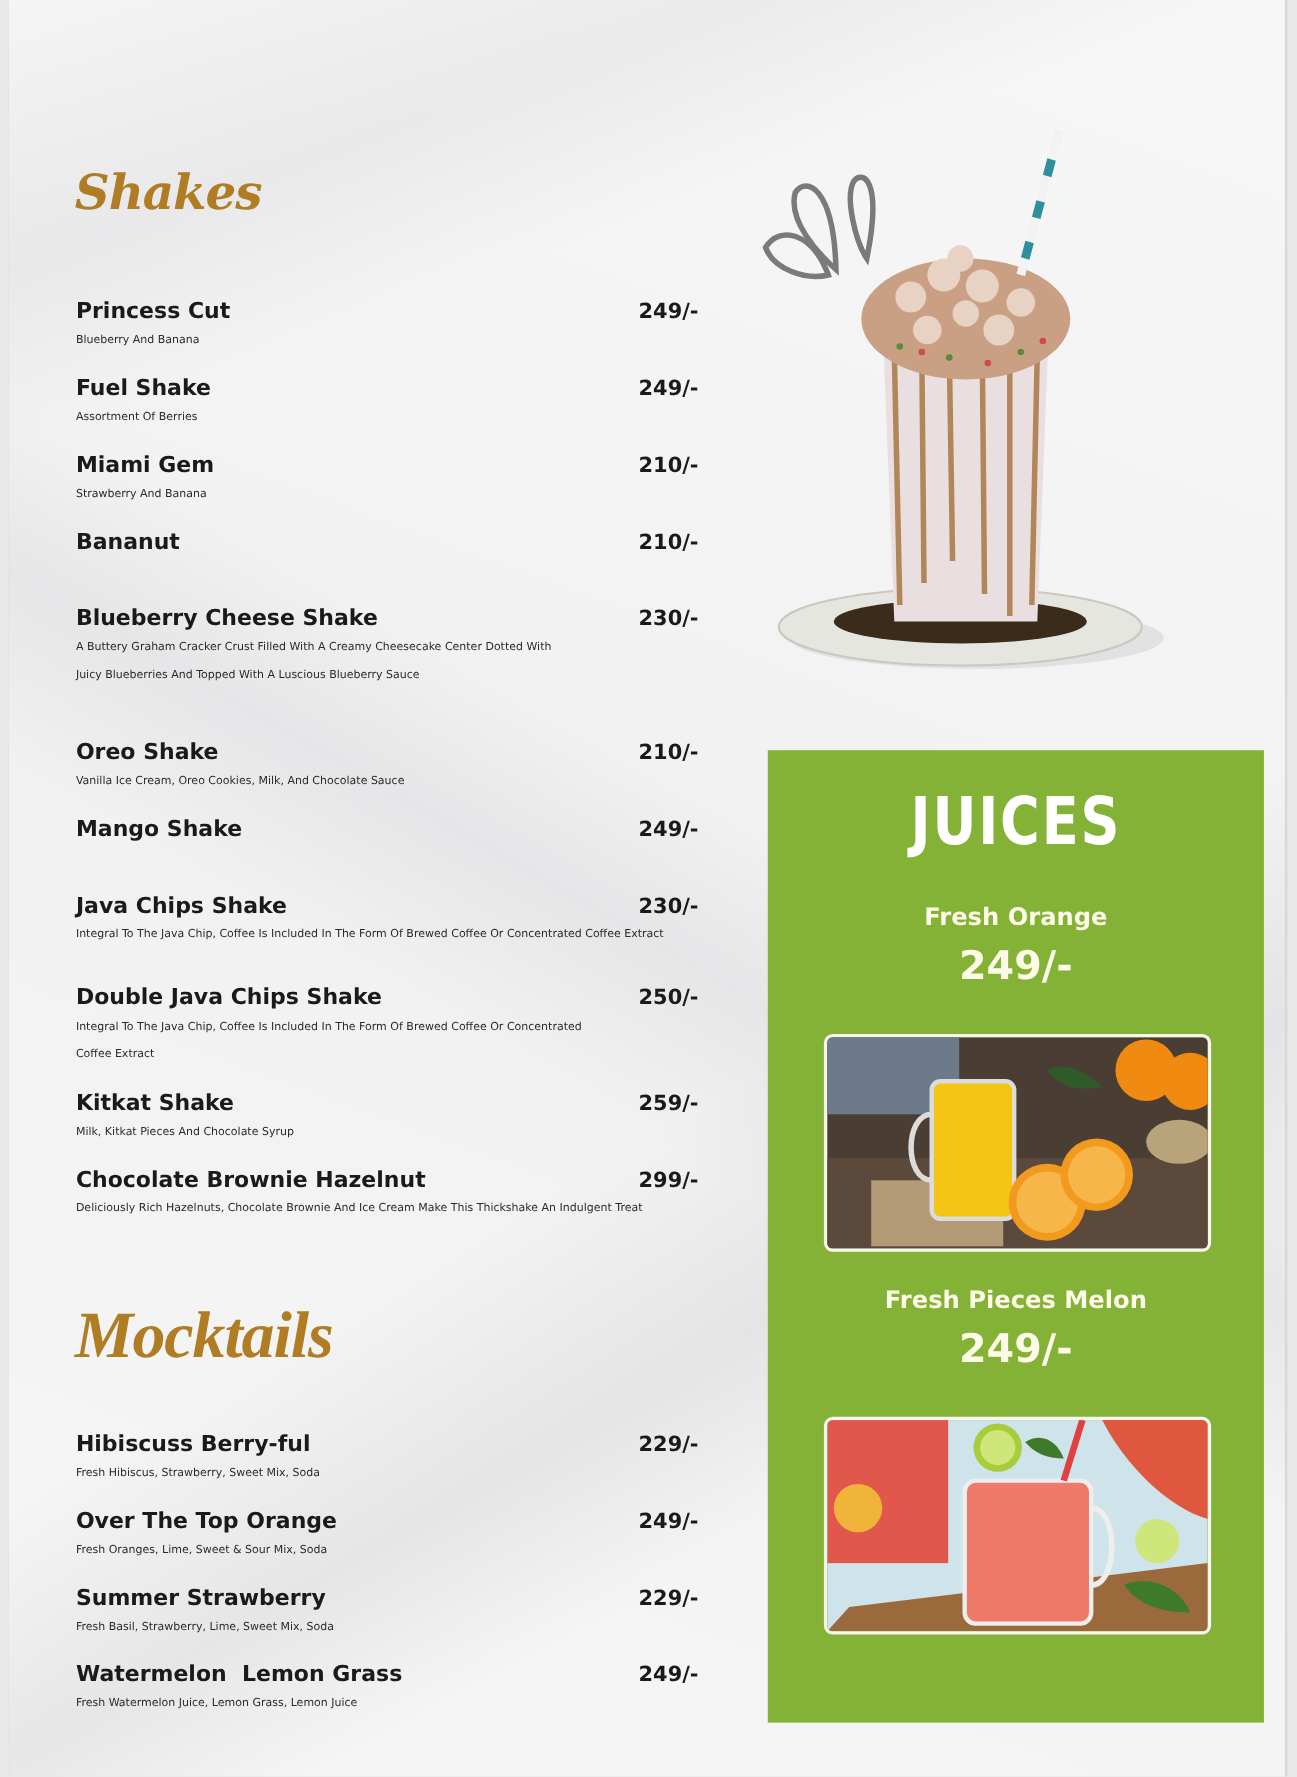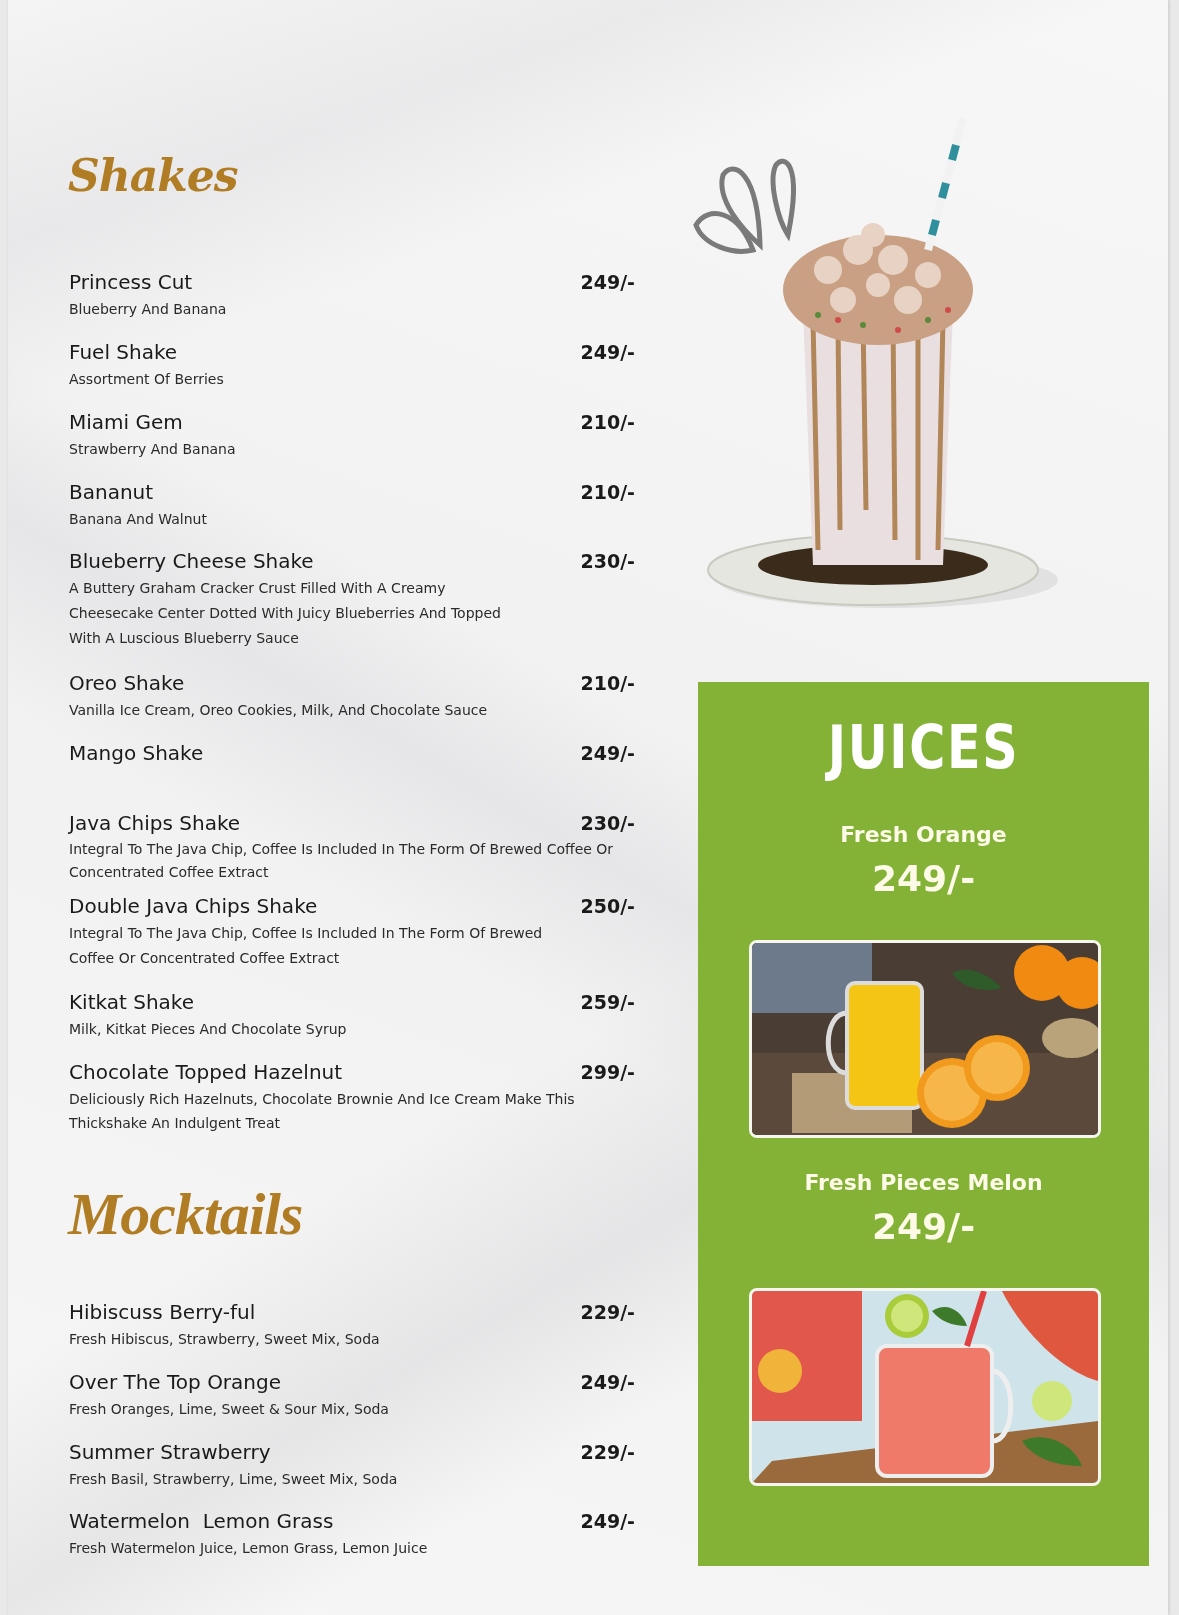--- a/index.html
+++ b/index.html
@@ -22,23 +22,23 @@
       font-family: "DejaVu Serif", serif;
       font-style: italic; font-weight: bold;
       color: #b07d25;
       letter-spacing: -1px;
     }
     .shakes-title { top: 150px; font-size: 44px; }
     .mocktails-title { top: 1180px; font-size: 60px; font-family: Liberation Serif, serif; }
     .menu-list { position: absolute; left: 61px; width: 566px; }
     .item { position: absolute; left: 0; width: 566px; }
     .item-head { display: flex; justify-content: space-between; align-items: baseline; }
-    .item-name { font-family: "DejaVu Sans", sans-serif; font-weight: normal; font-size: 20px; color: #1a1a1a; }
+    .item-name { font-family: "DejaVu Sans", sans-serif; font-weight: bold; font-size: 20px; color: #1a1a1a; }
     .item-price { font-family: "DejaVu Sans", sans-serif; font-weight: bold; font-size: 19px; color: #1a1a1a; }
-    .item-desc { font-family: "DejaVu Sans", sans-serif; font-size: 14px; color: #2a2a2a; line-height: 25px; margin-top: 3px; width: 555px; }
+    .item-desc { font-family: "DejaVu Sans", sans-serif; font-size: 10px; color: #2a2a2a; line-height: 25px; margin-top: 3px; width: 555px; }
     .hero {
       position: absolute; left: 680px; top: 110px; width: 400px; height: 530px;
     }
     .juices-panel {
       position: absolute; left: 666px; top: 682px; width: 451px; height: 884px;
       background: #83b236;
       margin-left: 24px;
     }
     .juices-title {
       position: absolute; left: 0; width: 100%; top: 30px; text-align: center;
@@ -79,21 +79,20 @@
           <span class="item-name">Miami Gem</span>
           <span class="item-price">210/-</span>
         </div>
       <div class="item-desc">Strawberry And Banana</div>
     </div>
     <div class="item" style="top:480px">
       <div class="item-head">
           <span class="item-name">Bananut</span>
           <span class="item-price">210/-</span>
         </div>
-      <div class="item-desc">Banana And Walnut</div>
     </div>
     <div class="item" style="top:549px">
       <div class="item-head">
           <span class="item-name">Blueberry Cheese Shake</span>
           <span class="item-price">230/-</span>
         </div>
       <div class="item-desc" style="width:440px">A Buttery Graham Cracker Crust Filled With A Creamy Cheesecake Center Dotted With Juicy Blueberries And Topped With A Luscious Blueberry Sauce</div>
     </div>
     <div class="item" style="top:671px">
       <div class="item-head">
@@ -124,21 +123,21 @@
     </div>
     <div class="item" style="top:990px">
       <div class="item-head">
           <span class="item-name">Kitkat Shake</span>
           <span class="item-price">259/-</span>
         </div>
       <div class="item-desc">Milk, Kitkat Pieces And Chocolate Syrup</div>
     </div>
     <div class="item" style="top:1060px">
       <div class="item-head">
-          <span class="item-name">Chocolate Topped Hazelnut</span>
+          <span class="item-name">Chocolate Brownie Hazelnut</span>
           <span class="item-price">299/-</span>
         </div>
       <div class="item-desc" style="line-height:24px">Deliciously Rich Hazelnuts, Chocolate Brownie And Ice Cream Make This Thickshake An Indulgent Treat</div>
     </div>
   </div>
 
   <div class="section-title mocktails-title">Mocktails</div>
 
   <div class="menu-list">
     <div class="item" style="top:1300px">

